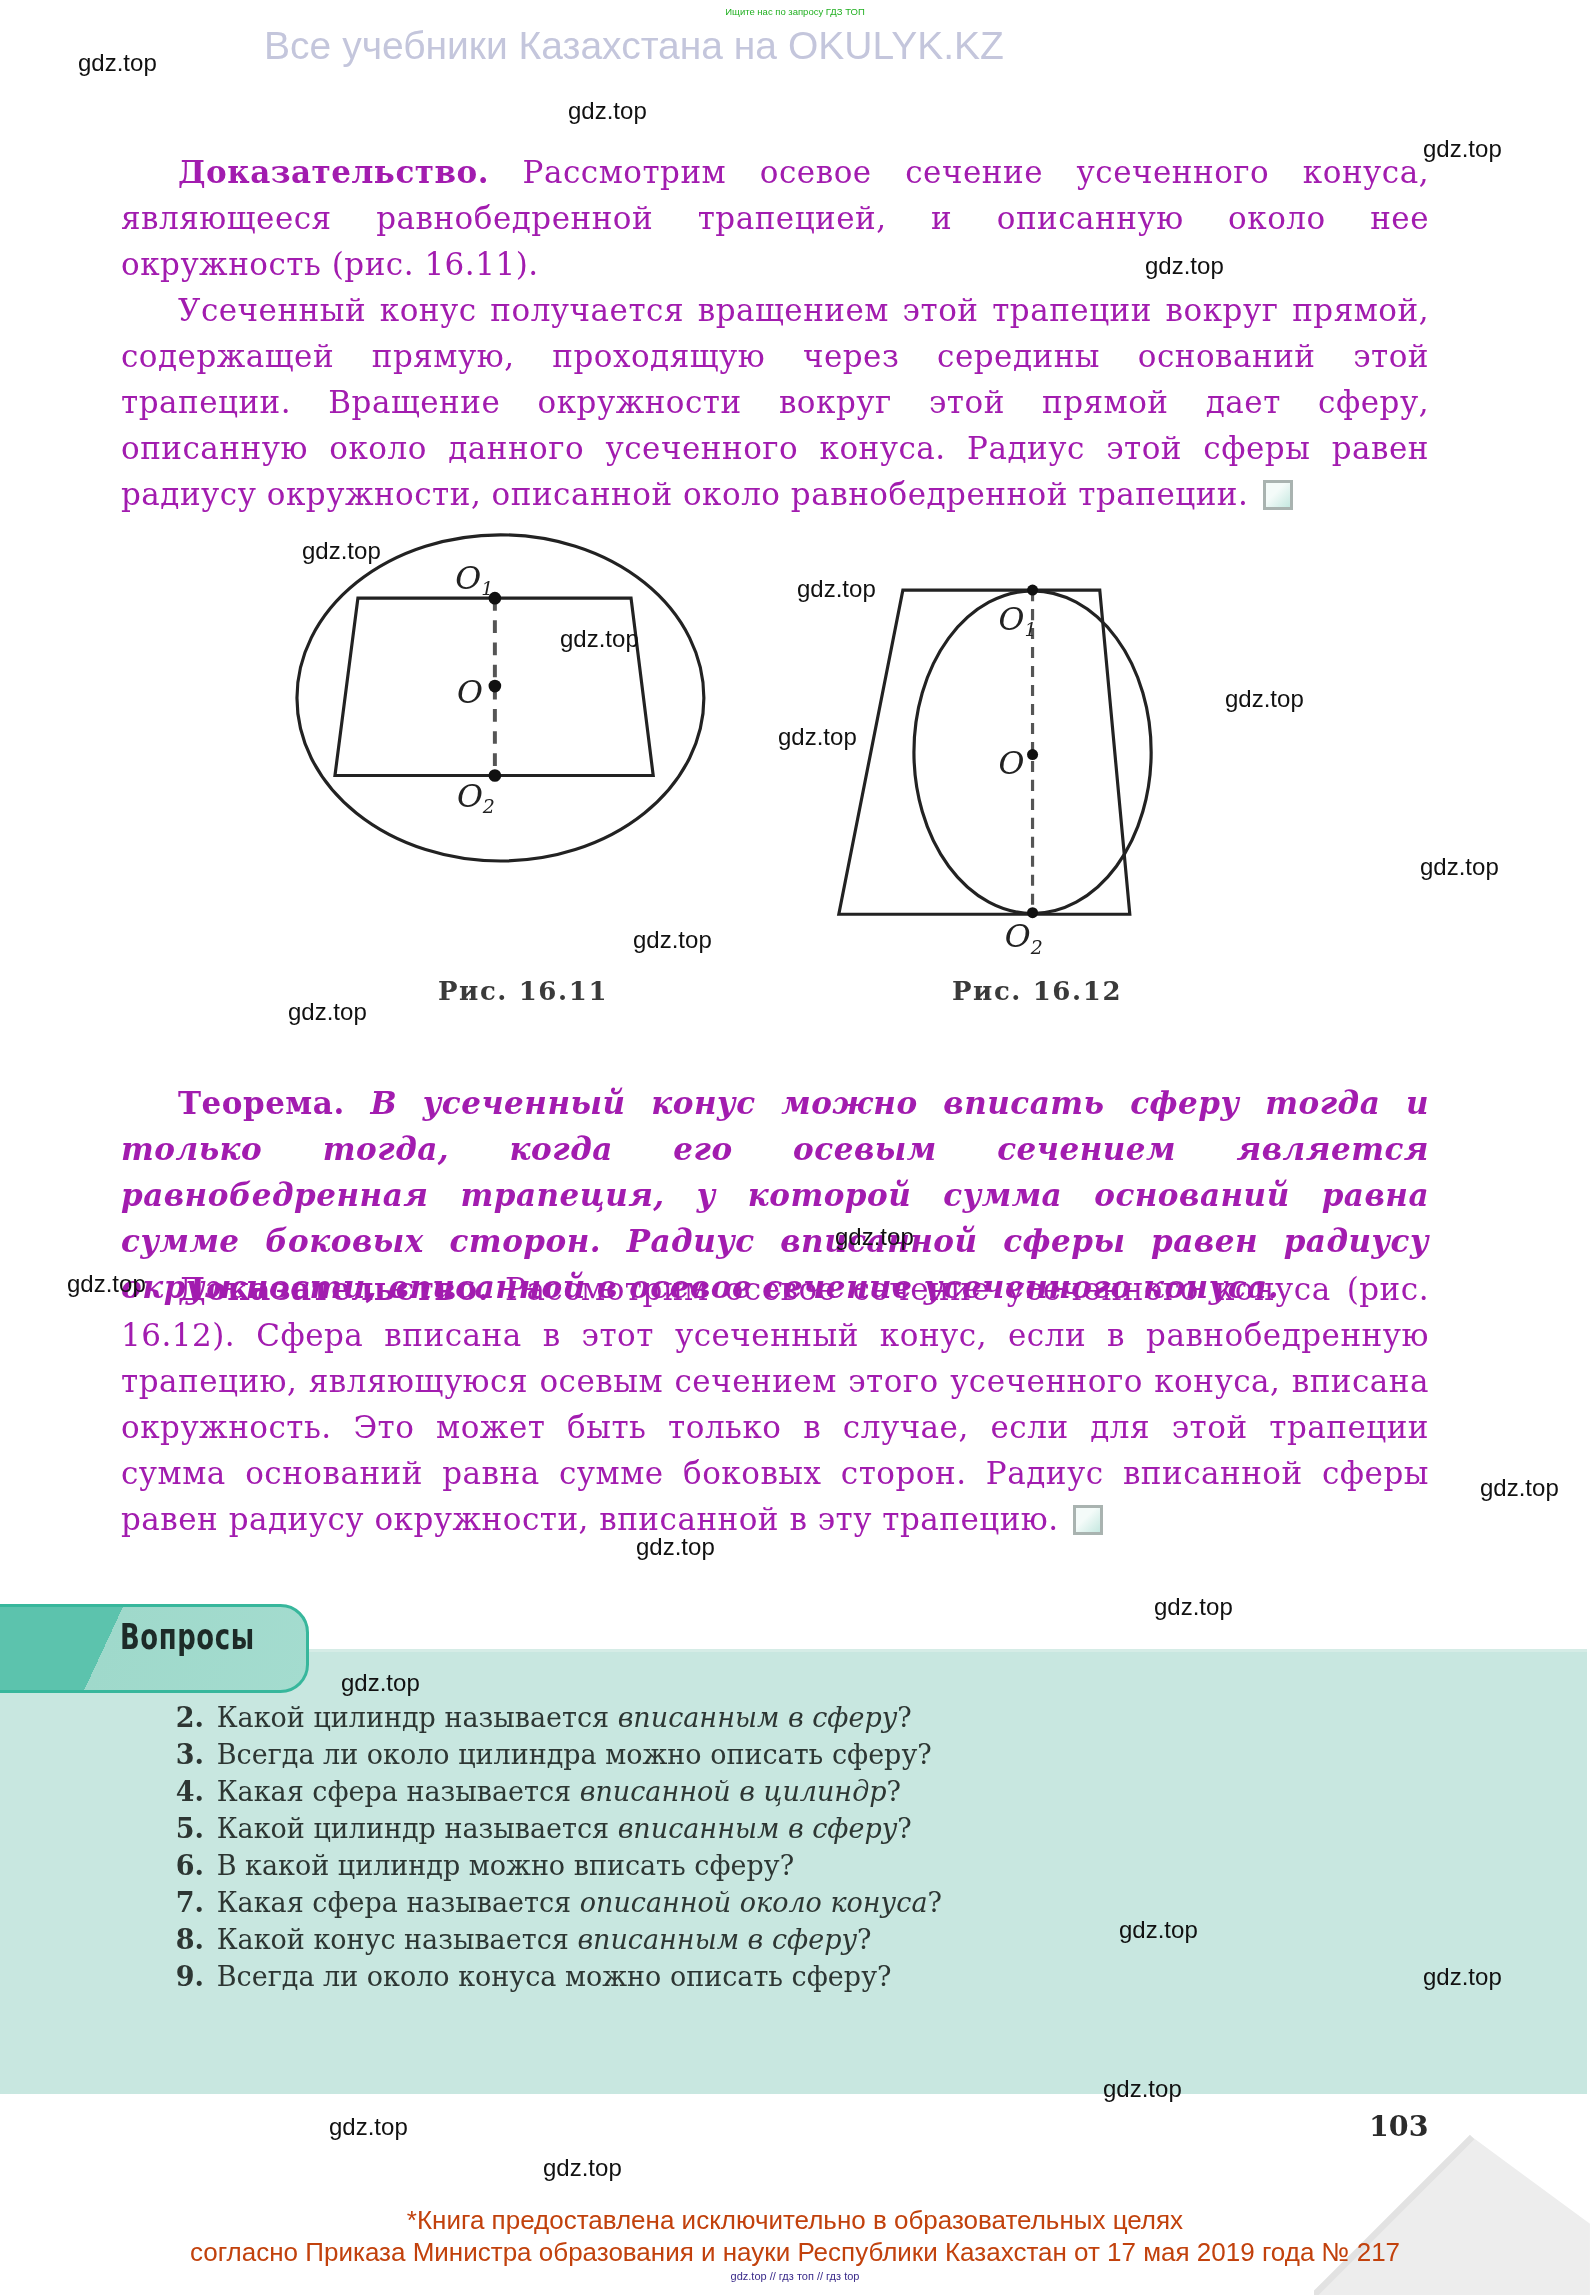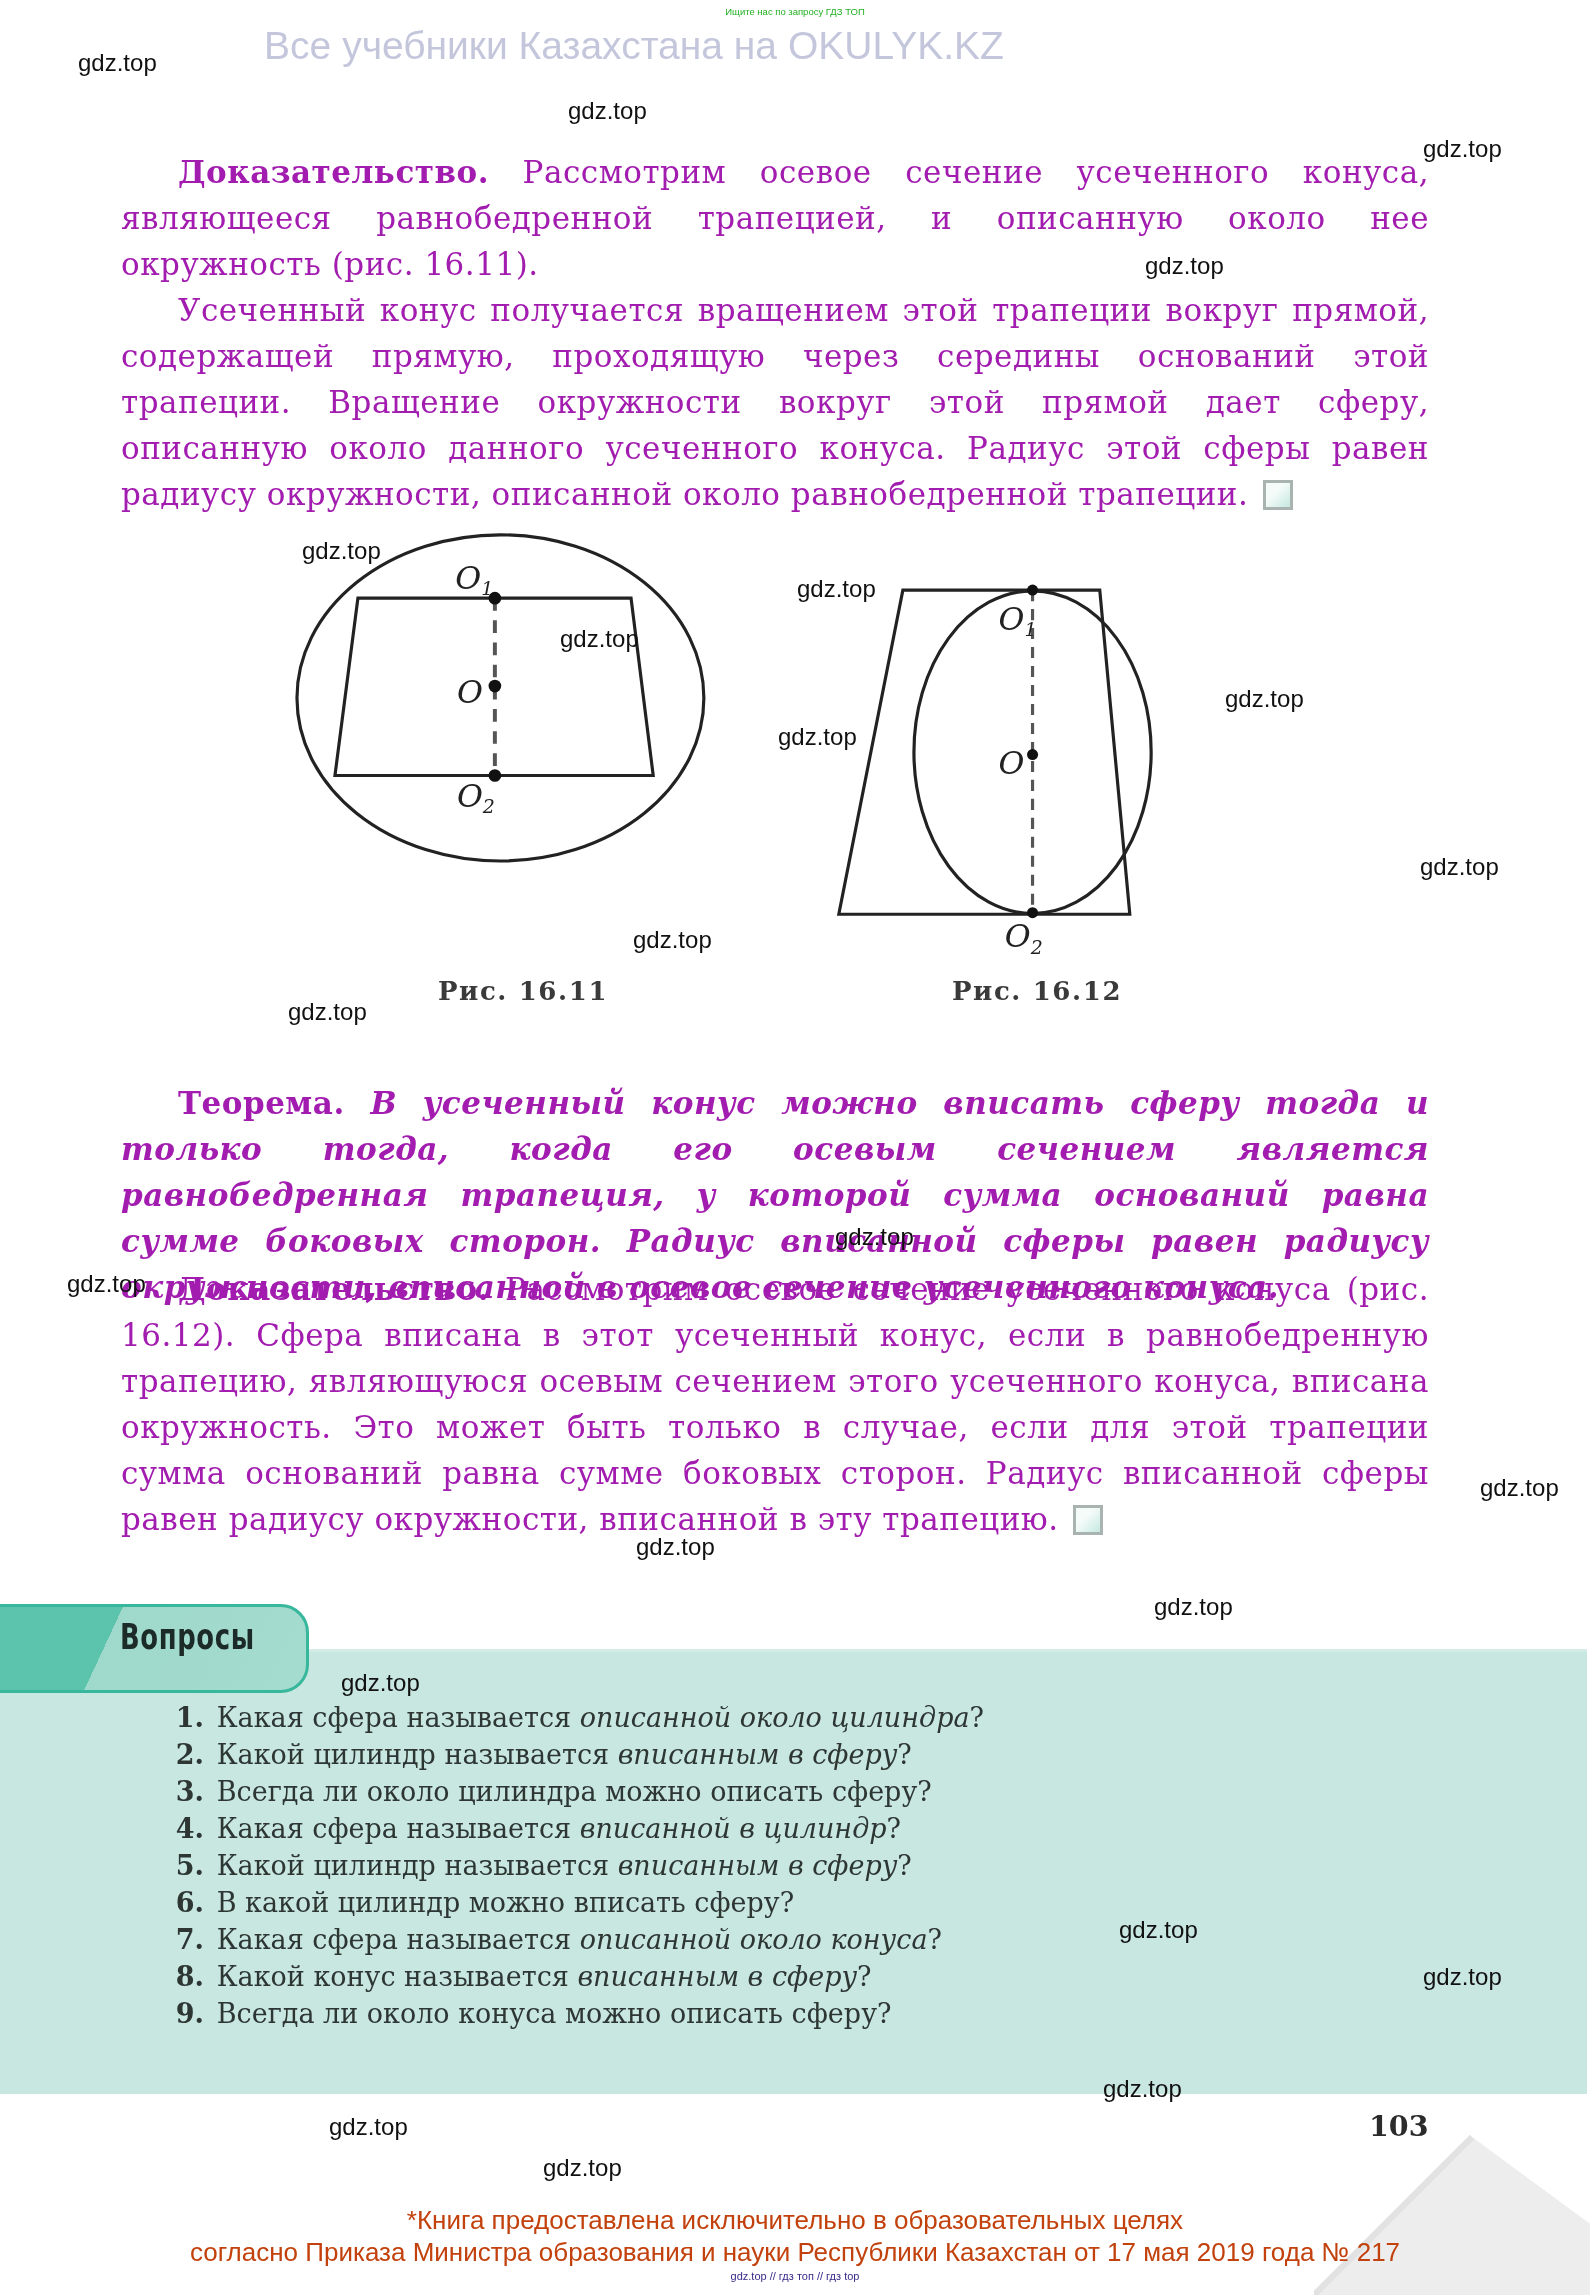--- a/index.html
+++ b/index.html
@@ -81,21 +81,20 @@
 
 <div class="abs para" style="top:1266px;">
   <p><span class="lead">Доказательство.</span><span> Рассмотрим осевое сечение усеченного конуса (рис. 16.12). Сфера вписана в этот усеченный конус, если в равнобедренную трапецию, являющуюся осевым сечением этого усеченного конуса, вписана окружность. Это может быть только в случае, если для этой трапеции сумма оснований равна сумме боковых сторон. Радиус вписанной сферы равен радиусу окружности, вписанной в эту трапецию.</span><span class="qed"></span></p>
 </div>
 
 <div class="abs questions-panel"></div>
 <div class="abs questions-tab"></div>
 <div class="abs questions-tab-label">Вопросы</div>
 
 <ul class="abs q-list">
-  <li class="q-item"><span class="q-num">1.</span><span>Какая сфера называется </span><em>описанной около цилиндра</em><span>?</span></li>
   <li class="q-item"><span class="q-num">2.</span><span>Какой цилиндр называется </span><em>вписанным в сферу</em><span>?</span></li>
   <li class="q-item"><span class="q-num">3.</span><span>Всегда ли около цилиндра можно описать сферу?</span><em></em><span></span></li>
   <li class="q-item"><span class="q-num">4.</span><span>Какая сфера называется </span><em>вписанной в цилиндр</em><span>?</span></li>
   <li class="q-item"><span class="q-num">5.</span><span>Какой цилиндр называется </span><em>вписанным в сферу</em><span>?</span></li>
   <li class="q-item"><span class="q-num">6.</span><span>В какой цилиндр можно вписать сферу?</span><em></em><span></span></li>
   <li class="q-item"><span class="q-num">7.</span><span>Какая сфера называется </span><em>описанной около конуса</em><span>?</span></li>
   <li class="q-item"><span class="q-num">8.</span><span>Какой конус называется </span><em>вписанным в сферу</em><span>?</span></li>
   <li class="q-item"><span class="q-num">9.</span><span>Всегда ли около конуса можно описать сферу?</span><em></em><span></span></li>
 </ul>
 

